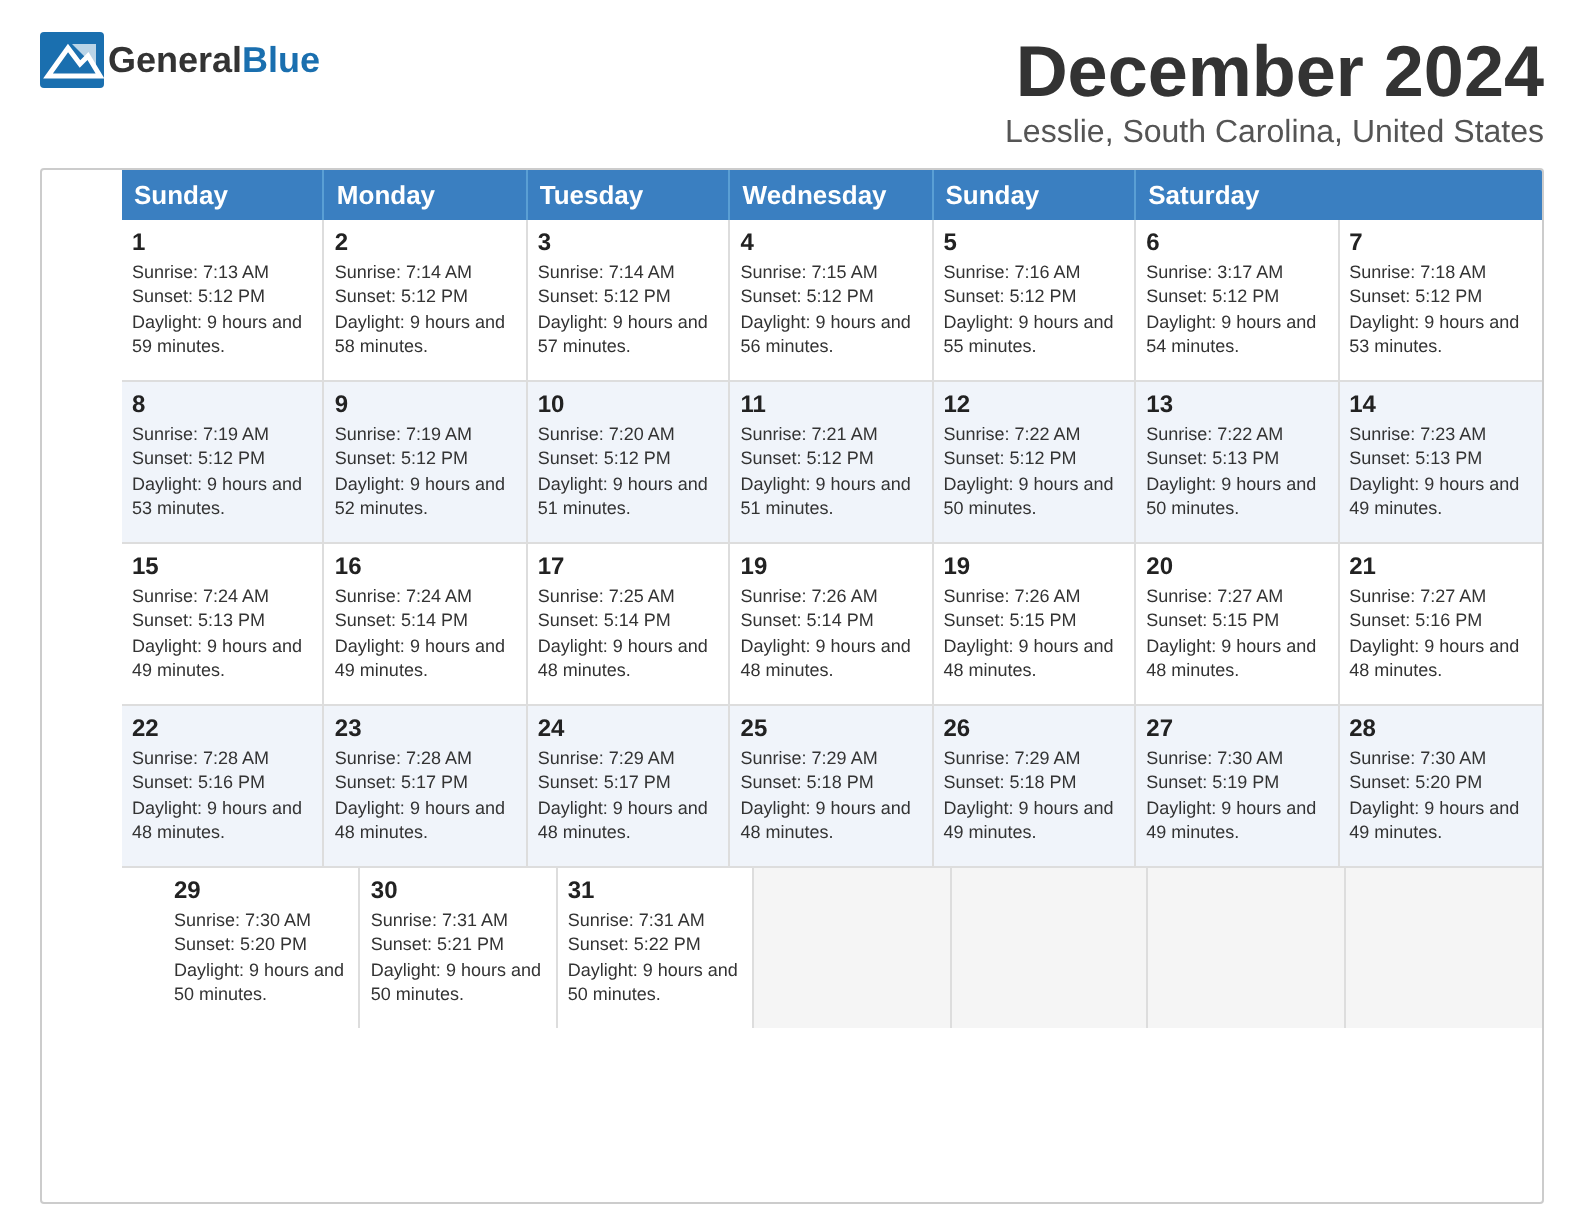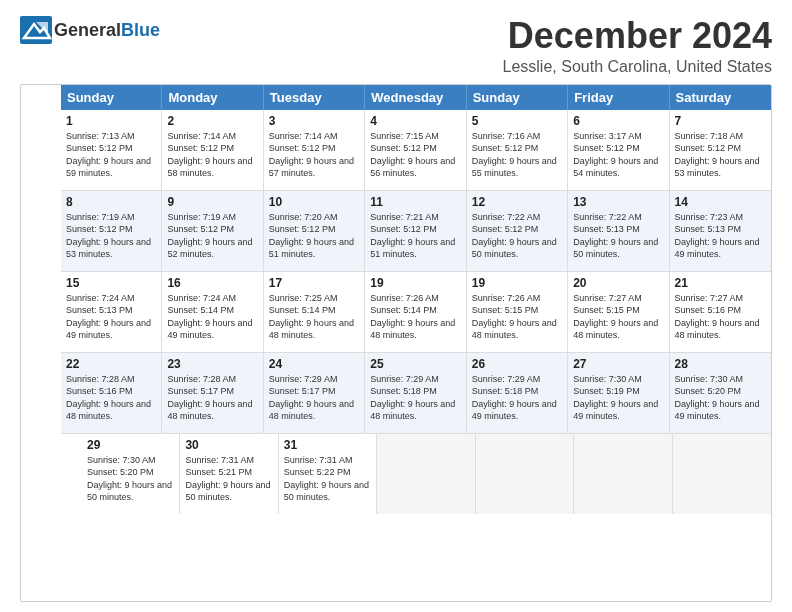--- a/index.html
+++ b/index.html
@@ -127,21 +127,20 @@
     </div>
   </div>
 
   <div class="calendar">
     <div class="cal-header-row">
     <div class="cal-header-cell">Sunday</div>
         <div class="cal-header-cell">Monday</div>
         <div class="cal-header-cell">Tuesday</div>
         <div class="cal-header-cell">Wednesday</div>
         <div class="cal-header-cell">Sunday</div>
-        <div class="cal-header-cell">Friday</div>
         <div class="cal-header-cell">Saturday</div>
       </div>
     <div class="cal-body">
     <div class="cal-week">
           <div class="cal-cell">
             <span class="day-num">1</span>
             <div class="day-info" style="white-space: pre-line;">Sunrise: 7:13 AM
 Sunset: 5:12 PM
 Daylight: 9 hours and 59 minutes.</div>
           </div>

